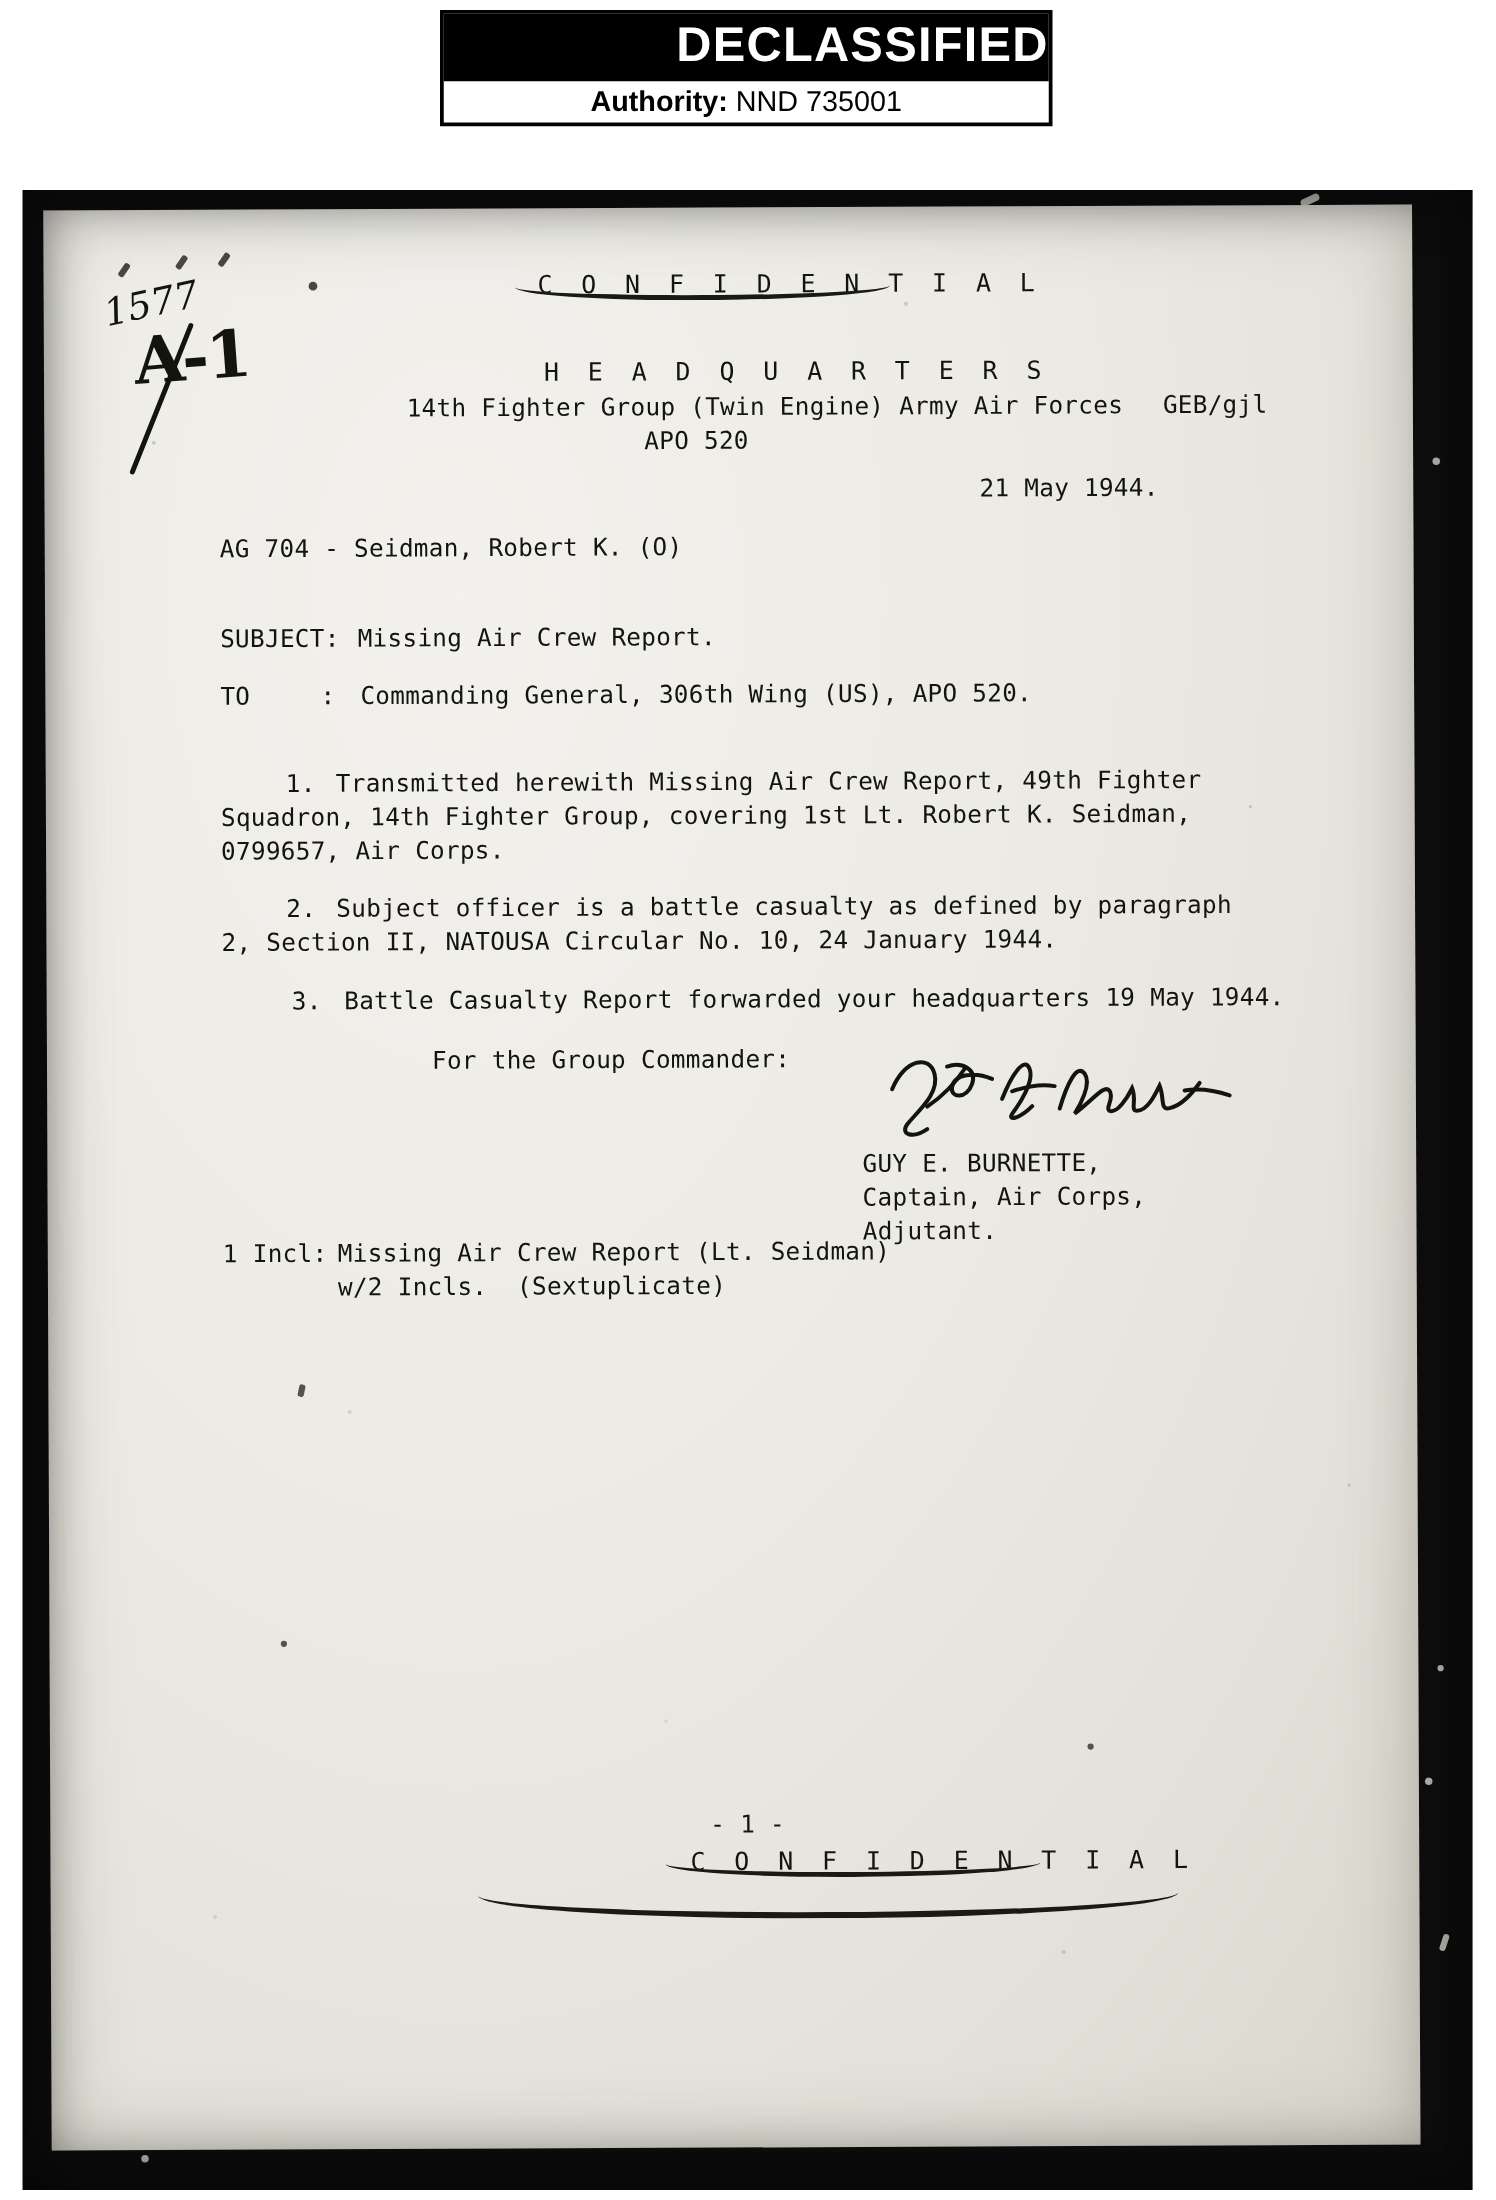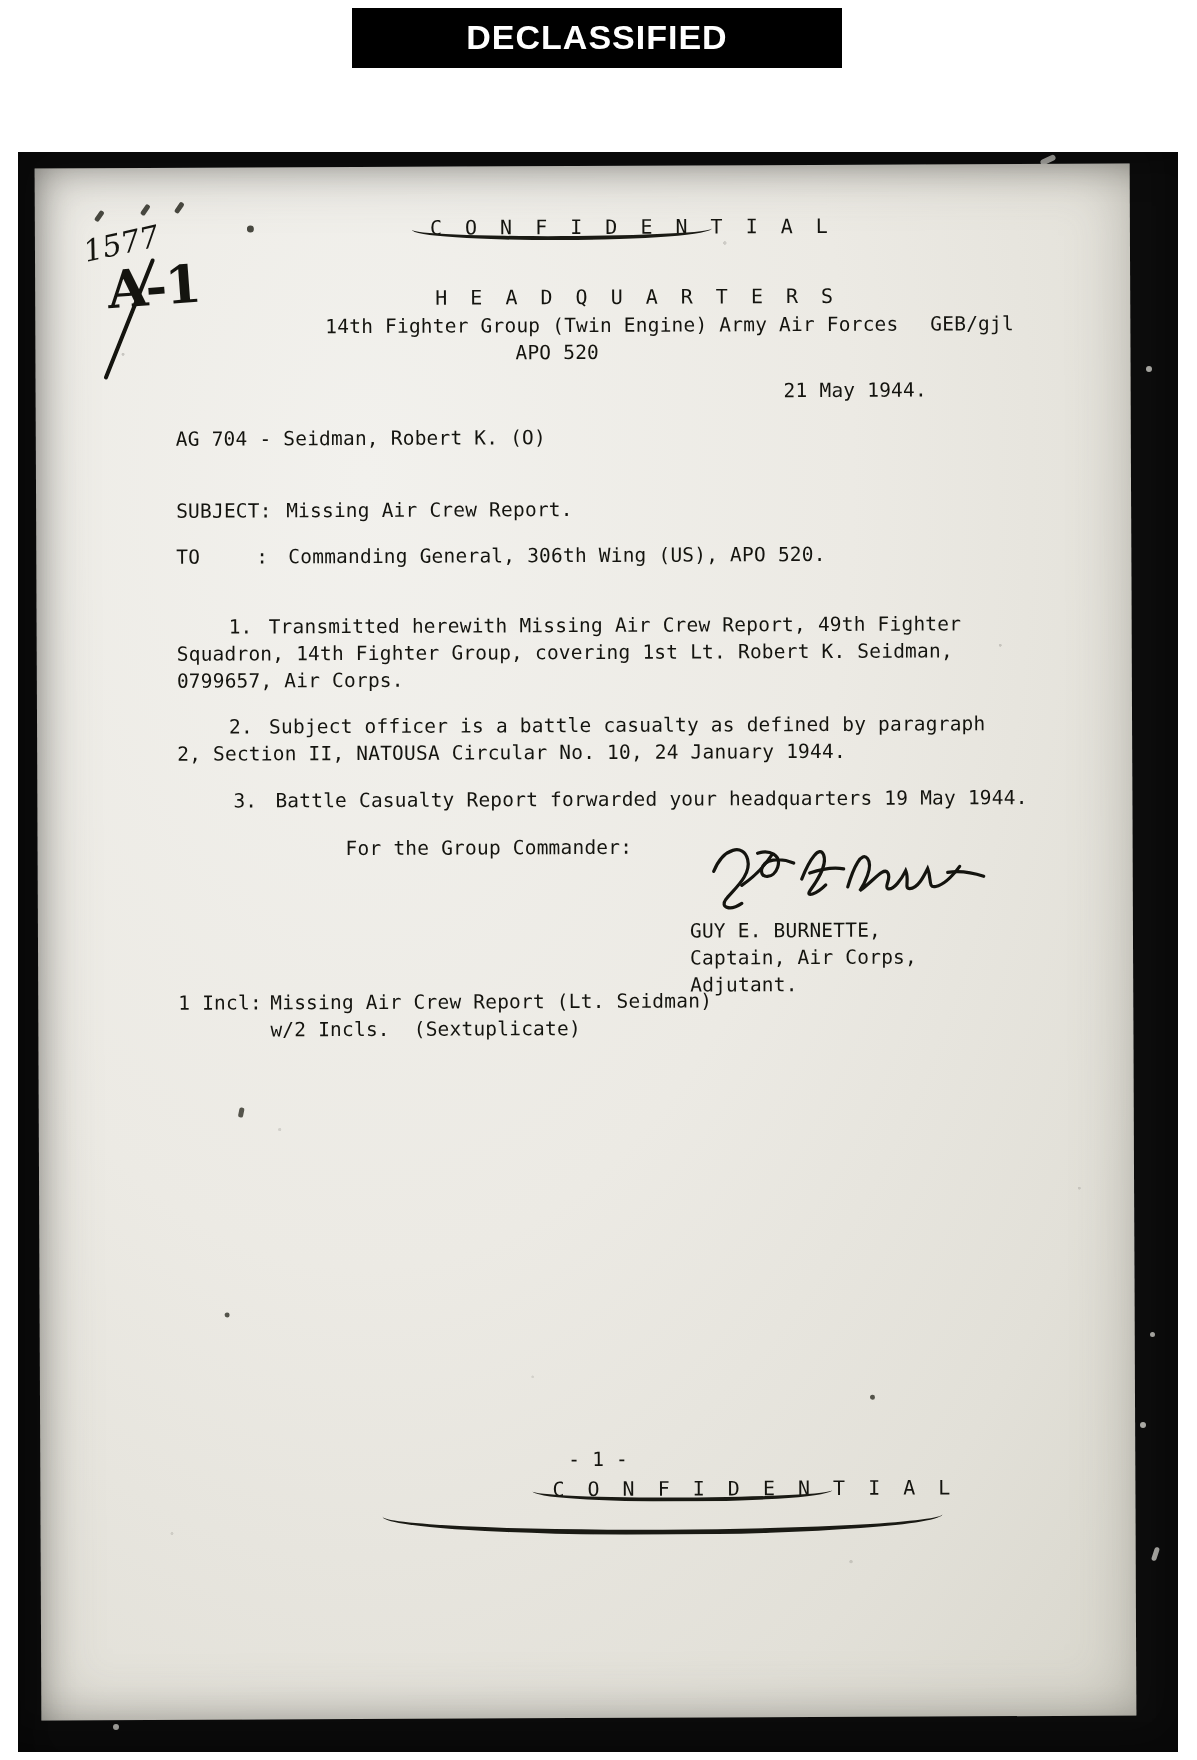--- a/index.html
+++ b/index.html
@@ -22,25 +22,26 @@
     top: 8px;
     width: 490px;
     border: 3px solid #000;
     background: #ffffff;
     text-align: center;
     box-sizing: border-box;
   }
   #declass-banner {
     background: #000000;
     color: #ffffff;
-    font-size: 34px;
+    font-size: 39px;
     font-weight: bold;
     letter-spacing: 1px;
     line-height: 48px;
     padding: 2px 0 4px 0;
+    text-align: right;
   }
   .declass-line {
     color: #000;
     font-size: 23px;
     line-height: 31px;
     padding: 1px 0;
     white-space: nowrap;
   }
   .declass-line .lbl { font-weight: bold; }
 
@@ -156,20 +157,24 @@
     background: #cfcec8;
     border-radius: 50%;
     opacity: .85;
   }
 </style>
 </head>
 <body>
 
 <div id="declass-stamp">
   <div id="declass-banner">DECLASSIFIED</div>
+  <div class="declass-line">
+    <span class="lbl">Authority:</span>
+    <span>NND 735001</span>
+  </div>
 </div>
 
 <div id="scan">
 
   <span class="speck" style="left:980px;top:18px;width:7px;height:7px;"></span>
   <span class="speck" style="left:1022px;top:5px;width:16px;height:6px;transform:rotate(-25deg);border-radius:3px;"></span>
   <span class="speck" style="left:1128px;top:214px;width:6px;height:6px;"></span>
   <span class="speck" style="left:1132px;top:1180px;width:5px;height:5px;"></span>
   <span class="speck" style="left:1122px;top:1270px;width:6px;height:6px;"></span>
   <span class="speck" style="left:1135px;top:1395px;width:5px;height:14px;border-radius:3px;transform:rotate(18deg);"></span>

